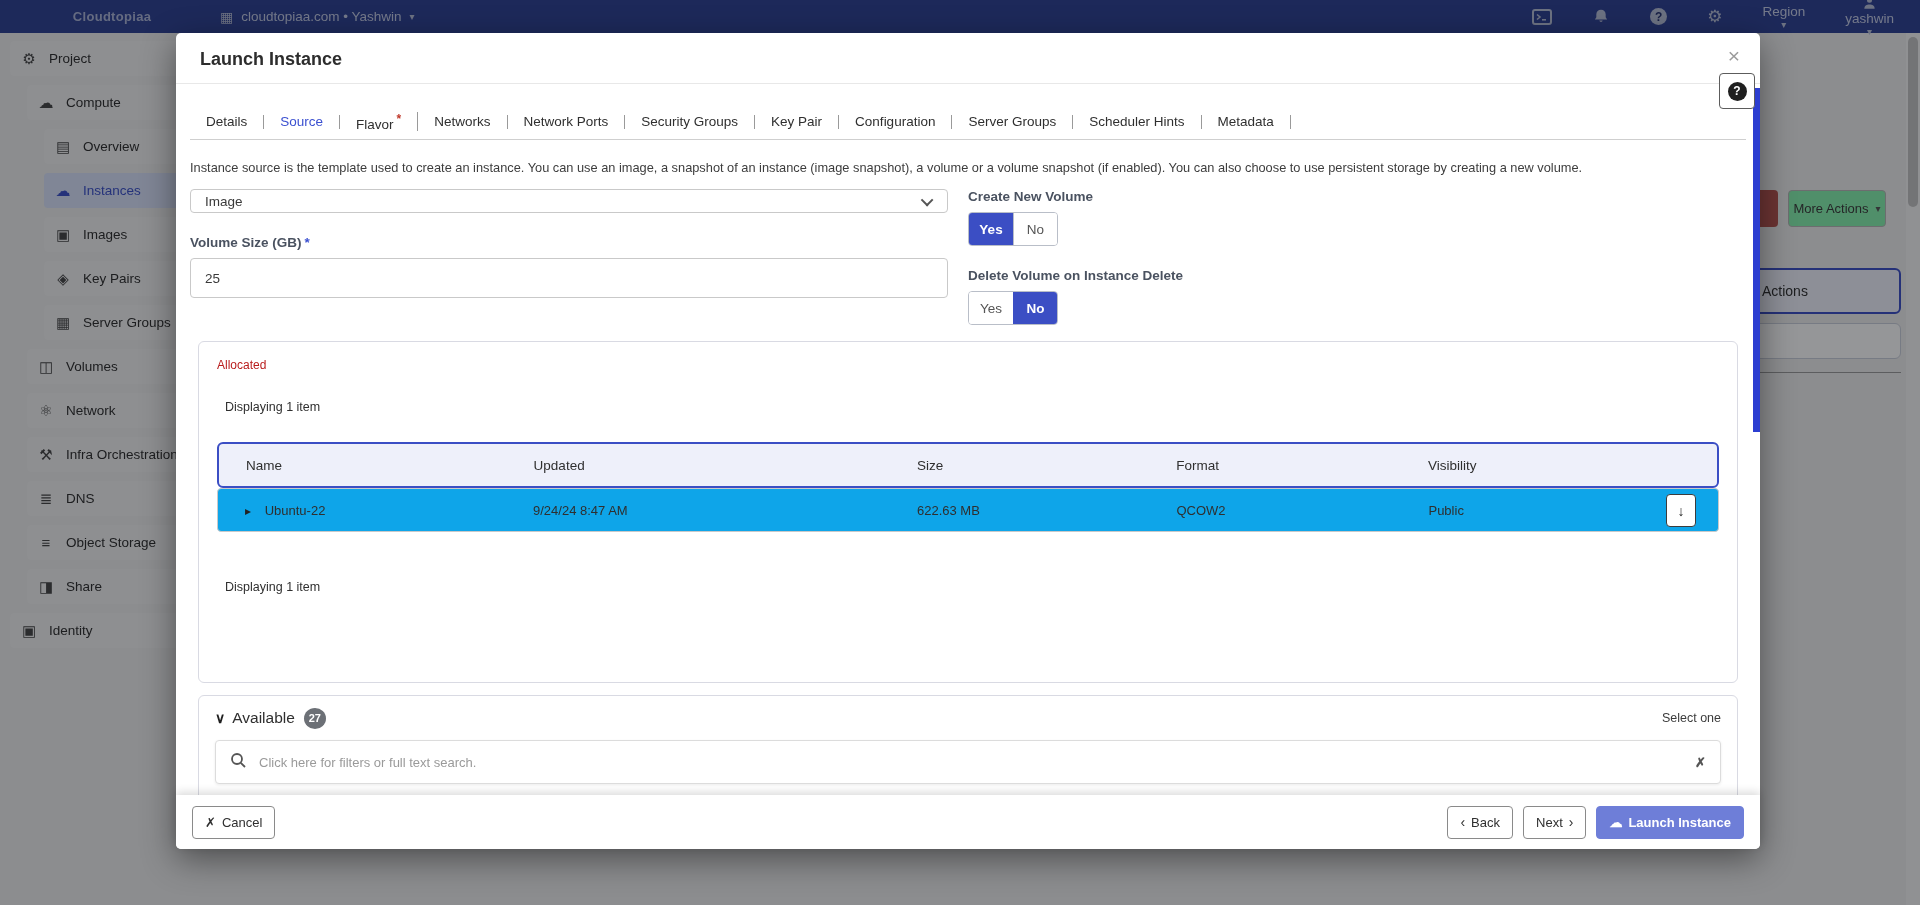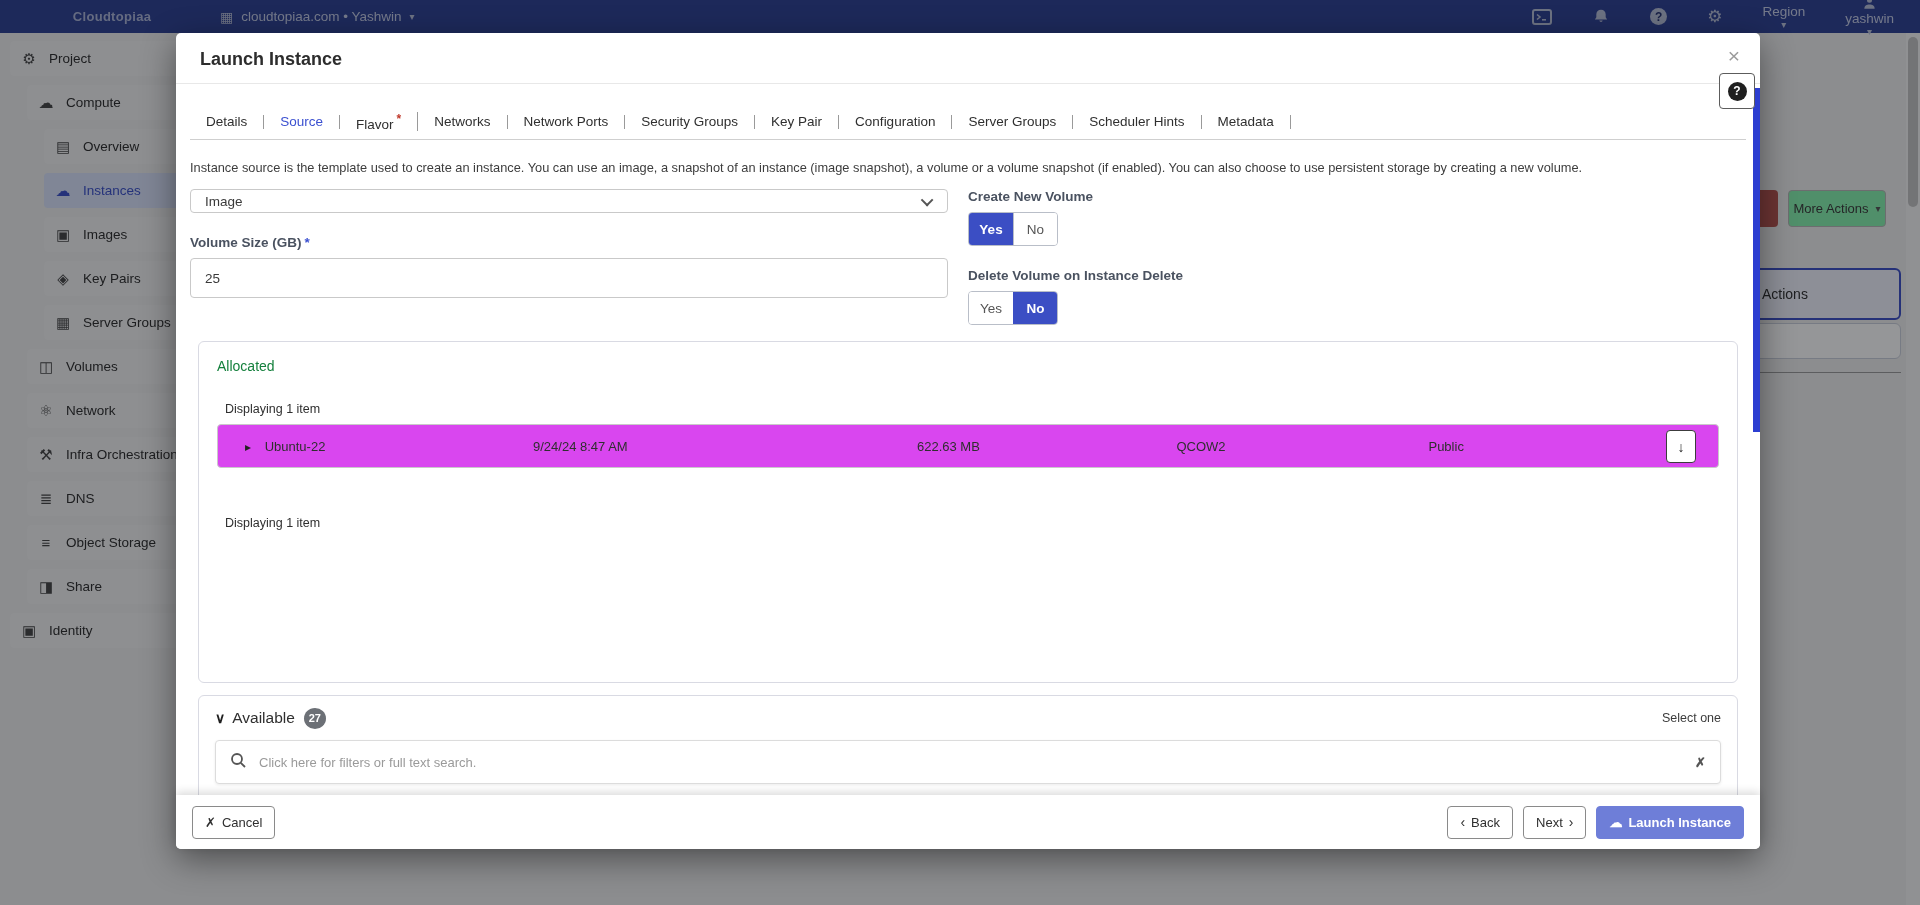--- a/index.html
+++ b/index.html
@@ -27,21 +27,21 @@
   .schip .ic { width:18px; text-align:center; font-size:15px; color:#454545; }
   .lv0 { margin-left:10px; } .lv1 { margin-left:27px; } .lv2 { margin-left:44px; }
   .schip.active { background:#d7e0f8; color:#3b50c8; }
   .schip.active .ic { color:#3b50c8; }
 
   
   .bg-red-btn { position:absolute; left:1742px; top:190px; width:36px; height:37px; background:#b5544e; border-radius:4px; z-index:5; }
   .bg-more-actions { position:absolute; left:1788px; top:190px; width:98px; height:37px; background:#86efac;
                      border:1px solid #b5b5b5; border-radius:4px; display:flex; align-items:center; justify-content:center;
                      gap:7px; font-size:13px; color:#3a3a3a; z-index:5; }
-  .bg-actions-header { position:absolute; left:1736px; top:268px; width:165px; height:52px; background:#eef0fa;
+  .bg-actions-header { position:absolute; left:1736px; top:268px; width:165px; height:46px; background:#eef0fa;
                        border:2px solid #3b4ec4; border-radius:6px; display:flex; align-items:center; padding-left:24px;
                        font-size:14px; color:#2f2f2f; z-index:5; }
   .bg-row { position:absolute; left:1736px; top:323px; width:165px; height:36px; background:#fcfcfc;
             border:1px solid #c9cdd9; border-radius:6px; z-index:5; }
   .bg-divider { position:absolute; left:1736px; top:372px; width:165px; border-top:1px solid #9a9a9a; z-index:5; }
   .page-scrollbar { position:absolute; right:0; top:33px; width:14px; bottom:0; background:#f3f3f3; z-index:6; }
   .page-scroll-thumb { position:absolute; top:4px; left:2px; width:10px; height:170px; background:#c2c2c2; border-radius:5px; }
 
   
   .backdrop { position:absolute; inset:0; background:rgba(8,9,15,0.42); z-index:40; }
@@ -78,31 +78,31 @@
   .text-input { height:40px; width:100%; border:1px solid #c9c9c9; border-radius:4px; padding:0 14px;
                 font-size:13.5px; color:#3a3a3a; outline:none; }
   .toggle { display:inline-flex; border:1px solid #b9bec8; border-radius:4px; overflow:hidden; }
   .tseg { width:44px; height:32px; display:flex; align-items:center; justify-content:center;
           font-size:13.5px; color:#555; background:#fff; }
   .tseg + .tseg { border-left:1px solid #b9bec8; }
   .tseg.on { background:#3b4ec4; color:#fff; font-weight:bold; border-left-color:#3b4ec4; }
 
   .panel { margin:16px 22px 0; border:1px solid #d9dae3; border-radius:6px; padding:16px 18px; }
   .alloc-panel { height:342px; overflow:hidden; }
-  .panel-title { font-size:14px; color:#15803d; }
+  .panel-title { font-size:12px; color:#b91c1c; }
   .count-text { font-size:12.5px; color:#2f2f2f; margin-top:28px; padding-left:8px; }
   .count-text.bottom { margin-top:48px; }
 
   .thead { display:grid; grid-template-columns:19.2% 25.6% 17.3% 16.8% auto; background:#eef0fa;
            border:2px solid #3b4ec4; border-radius:6px; height:46px; align-items:center; margin-top:28px;
            font-size:13.5px; color:#2f2f2f; }
   .thead > div { padding-left:27px; }
   .trow { display:grid; grid-template-columns:19.2% 25.6% 17.3% 16.8% auto; border:1px solid #c9c9c9;
-          border-radius:4px; height:44px; align-items:center; margin-top:8px; font-size:13px; color:#2f2f2f;
-          position:relative; background:#d946ef; }
+          border-radius:4px; height:44px; align-items:center; margin-top:0; font-size:13px; color:#2f2f2f;
+          position:relative; background:#0ea5e9; }
   .trow > div { padding-left:27px; }
   .row-caret { font-size:12px; color:#222; margin-right:10px; }
   .dl-btn { position:absolute; right:22px; top:5px; width:30px; height:33px; border:1px solid #3c3c3c;
             border-radius:4px; background:#fff; display:flex; align-items:center; justify-content:center;
             font-size:14px; font-weight:bold; color:#222; }
 
   .avail-panel { margin-top:12px; height:128px; overflow:hidden; padding:10px 16px; }
   .avail-head { display:flex; align-items:center; font-size:15.5px; color:#2f2f2f; height:24px; }
   .collapse-chev { font-weight:bold; font-size:14px; margin-right:7px; color:#1f1f1f; }
   .badge { width:22px; height:21px; border-radius:50%; background:#6c7076; color:#fff; font-size:11px;
@@ -288,20 +288,27 @@
       <div class="toggle">
         <span class="tseg">Yes</span>
         <span class="tseg on">No</span>
       </div>
     </div>
   </div>
 
   <div class="panel alloc-panel">
     <div class="panel-title">Allocated</div>
     <div class="count-text">Displaying 1 item</div>
+    <div class="thead">
+      <div>Name</div>
+      <div>Updated</div>
+      <div>Size</div>
+      <div>Format</div>
+      <div>Visibility</div>
+    </div>
     <div class="trow">
       <div>
         <span class="row-caret">▸</span>
         <span>Ubuntu-22</span>
       </div>
       <div>9/24/24 8:47 AM</div>
       <div>622.63 MB</div>
       <div>QCOW2</div>
       <div>Public</div>
       <span class="dl-btn">

